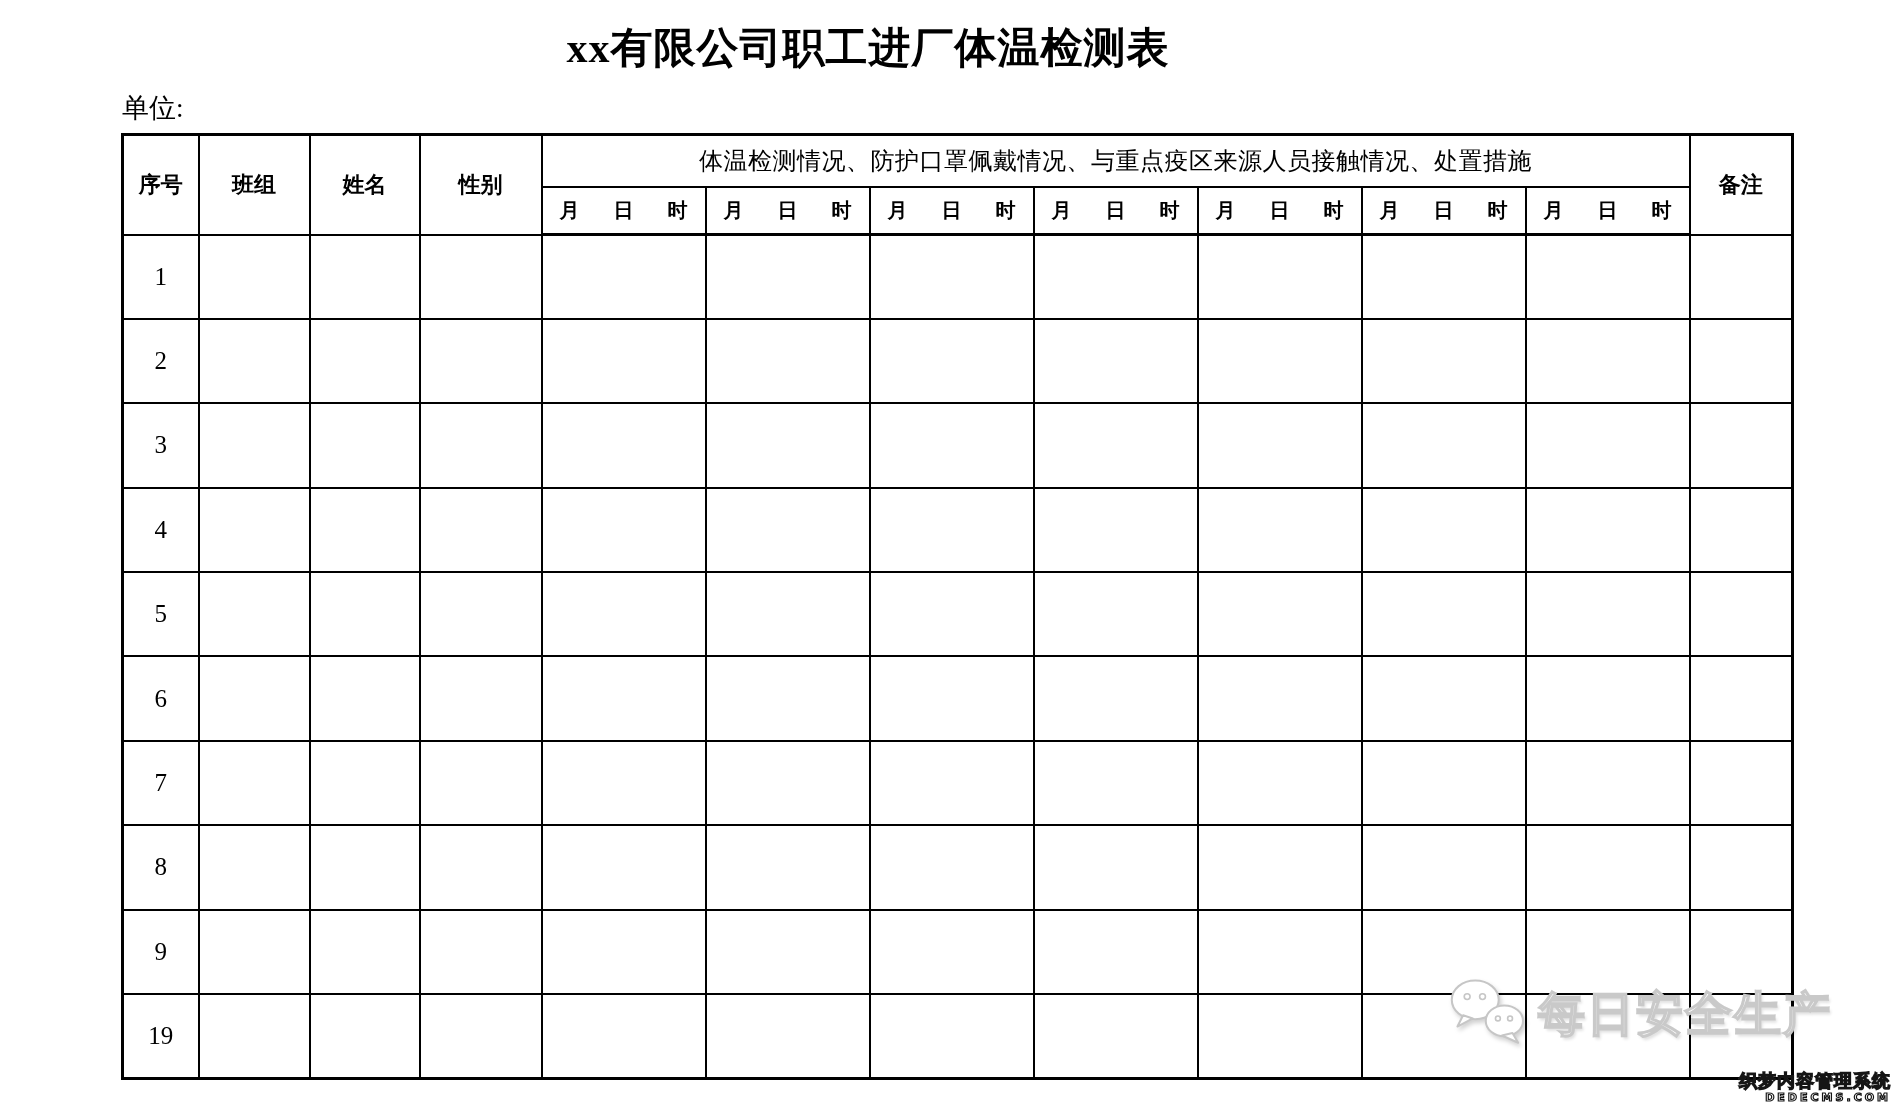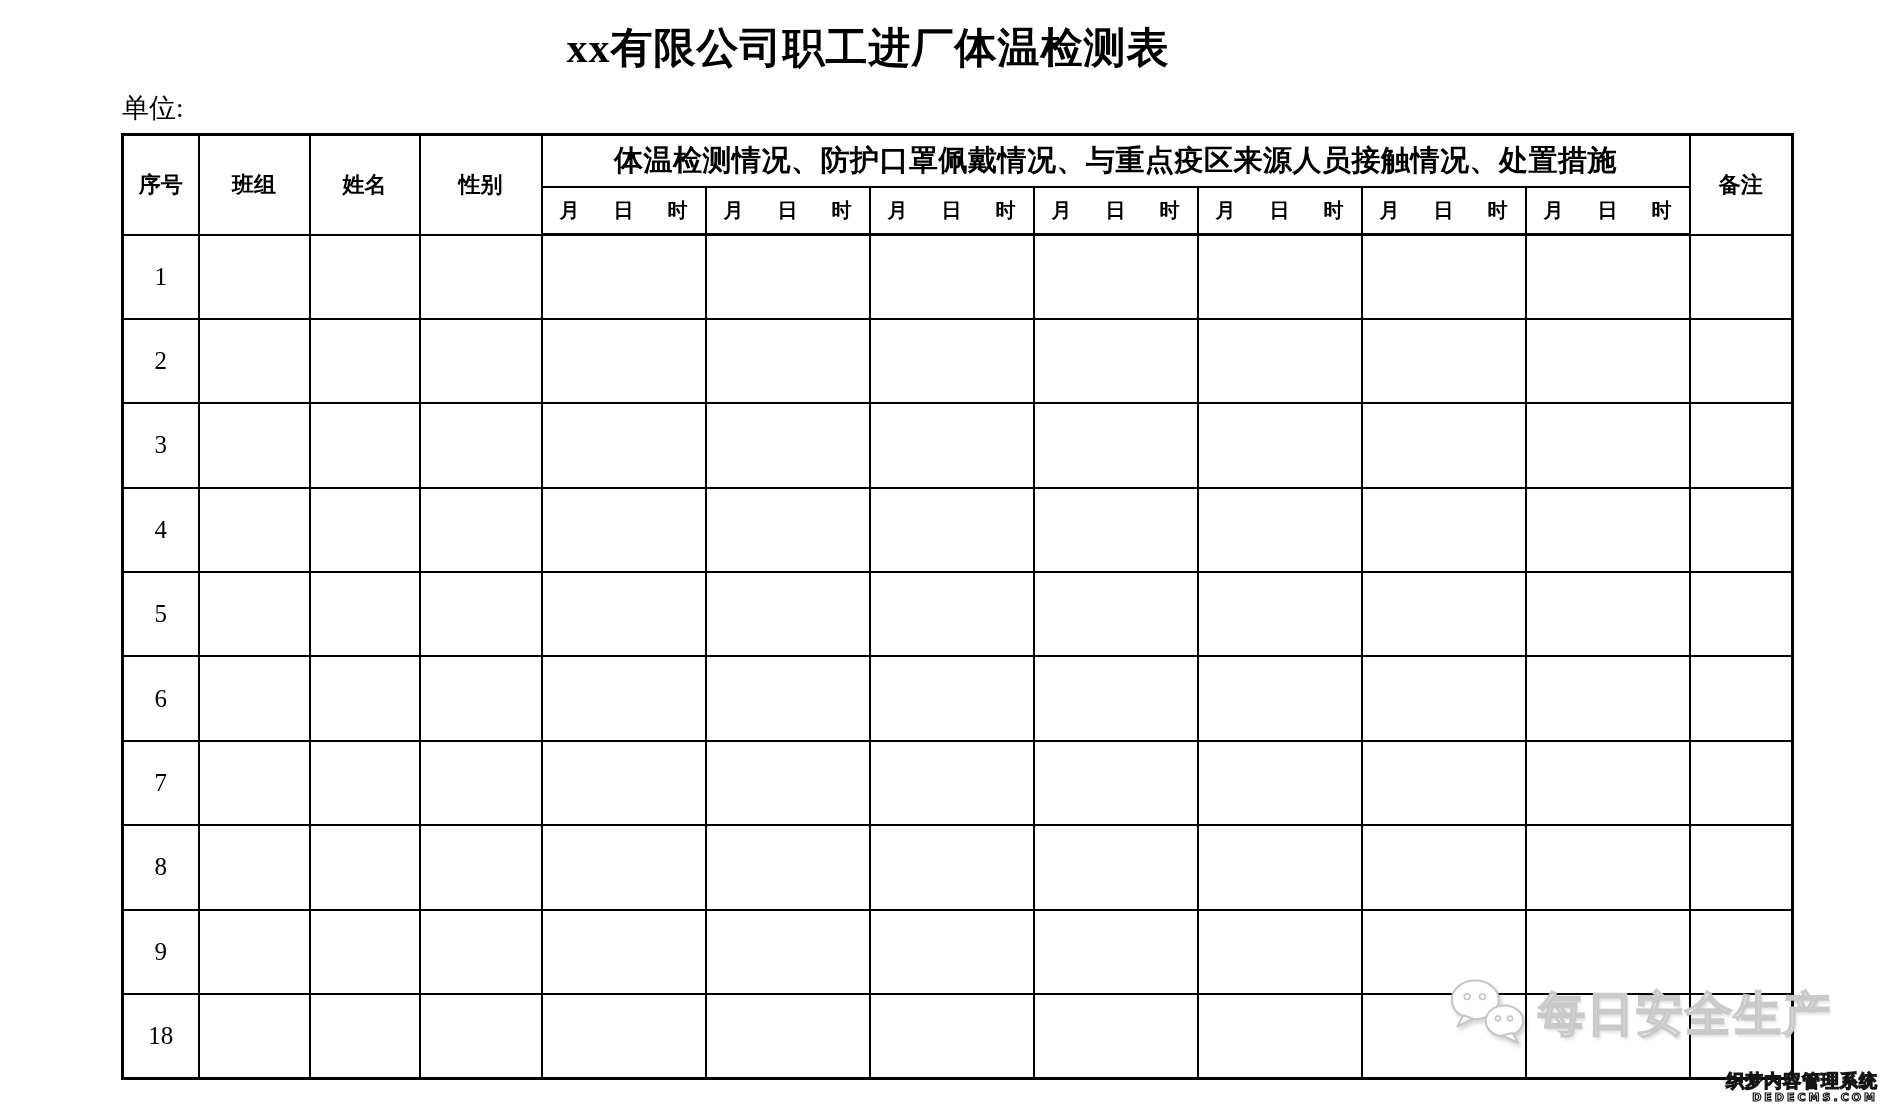--- a/index.html
+++ b/index.html
@@ -41,21 +41,21 @@
     border:2px solid #000;
     padding:0;
     text-align:center;
     vertical-align:middle;
     overflow:hidden;
   }
   tr.head-top { height:52px; }
   tr.head-sub { height:48px; }
   tbody tr { height:84.4px; }
   th.span2 { font-size:22px; font-weight:bold;border-radius:9px; }
-  th.merged { font-size:29px; font-weight:bold; letter-spacing:0.5px;margin-left:20px; }
+  th.merged { font-size:24px; font-weight:normal; letter-spacing:0.5px;margin-left:20px; }
   tr.head-sub th, th.span2 { border-bottom:3px solid #000; }
   .sub-wrap {
     display:flex;
     justify-content:space-between;
     align-items:center;
     padding:0 17px;
     font-size:20px;
     font-weight:bold;
   }
   td.num {
@@ -76,21 +76,21 @@
     font-size:47px;
     font-weight:bold;
     letter-spacing:2px;
     color:#ffffff;
     -webkit-text-stroke:1.6px #c9c9c9;
     text-shadow:2px 3px 3px rgba(0,0,0,0.12);
     white-space:nowrap;
   }
   .wm-cms {
     position:absolute;
-    right:16px; bottom:1px;
+    right:3px; bottom:1px;
     text-align:right;
     font-weight:bold;
     color:#ffffff;
     -webkit-text-stroke:1.2px #151515;
     line-height:1.1;
   }
   .wm-cms-line1 { font-size:18px; letter-spacing:1px; }
   .wm-cms-line2 { font-size:11px; letter-spacing:3px; font-family:"DejaVu Sans", sans-serif; }
 </style>
 </head>
@@ -298,21 +298,21 @@
           <td></td>
           <td></td>
           <td></td>
           <td></td>
           <td></td>
           <td></td>
           <td></td>
           <td></td>
         </tr>
         <tr>
-          <td class="num">18</td>
+          <td class="num">19</td>
           <td></td>
           <td></td>
           <td></td>
           <td></td>
           <td></td>
           <td></td>
           <td></td>
           <td></td>
           <td></td>
           <td></td>

